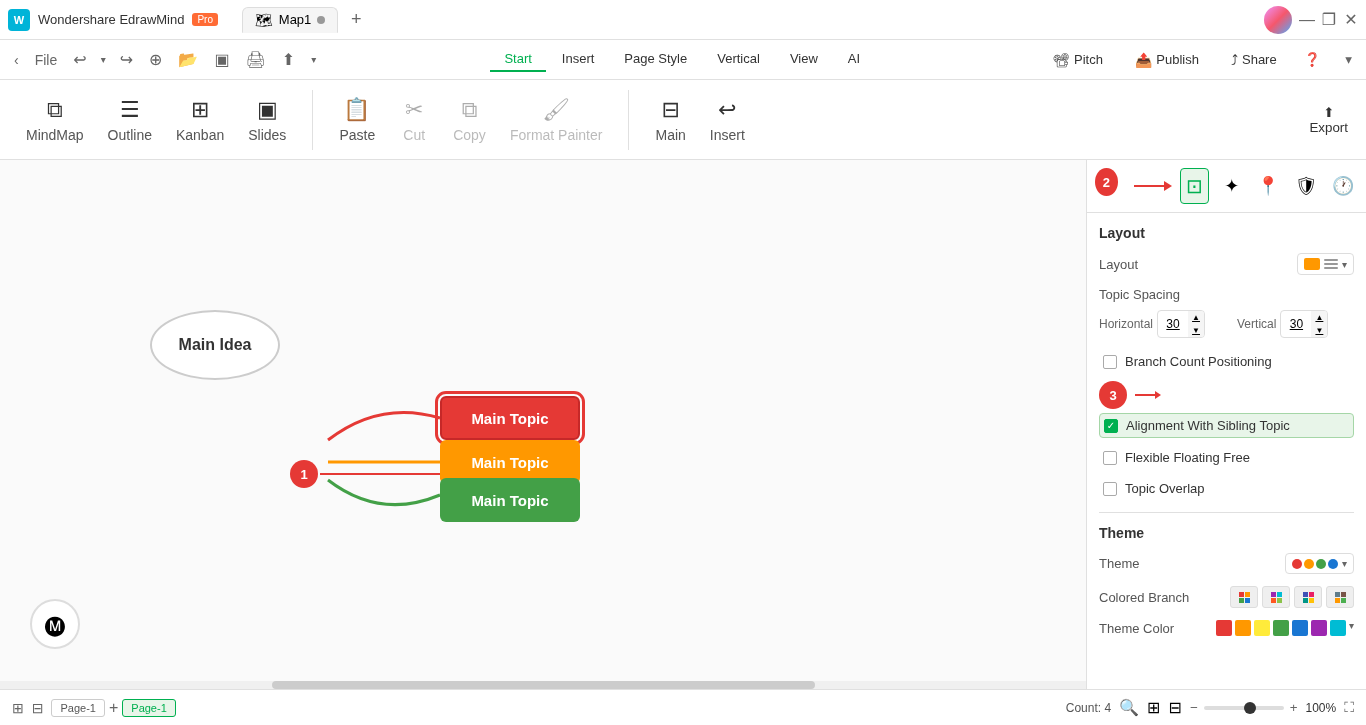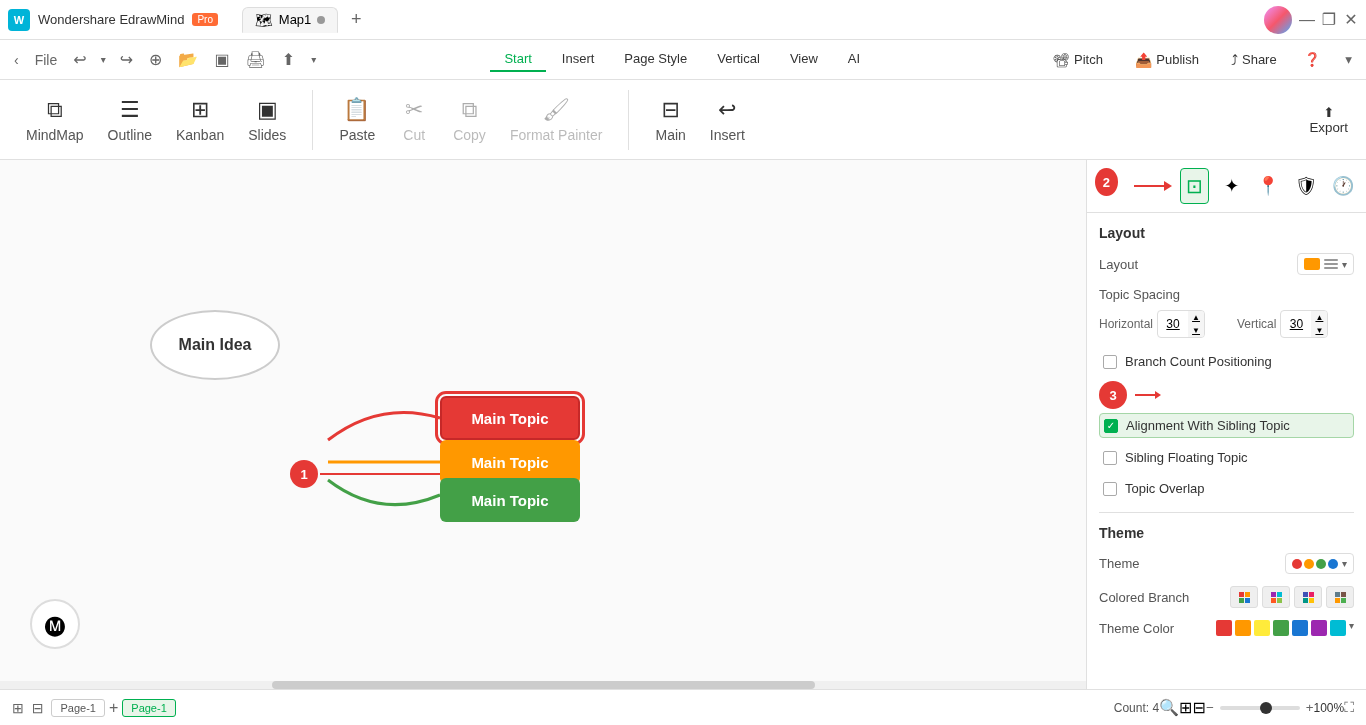--- a/index.html
+++ b/index.html
@@ -300,21 +300,21 @@
       color: #555;
     }
     .status-page {
       display: flex; align-items: flex-start; gap: 4px;
     }
     .page-tag {
       background: #fff; border: 1px solid #ccc;
       padding: 2px 8px; border-radius: 3px; font-size: 11px;
     }
     .page-tag.active { background: #e8f5e9; border-color: #00b050; color: #00b050; }
-    .status-right { margin-left: auto; display: flex; align-items: center; }
+    .status-right { margin-left: auto; display: flex; align-items: center; gap: 8px; }
     .count-text { font-size: 12px; color: #555; }
     .zoom-slider-container { display: flex; align-items: center; gap: 6px; }
     .zoom-slider { width: 80px; height: 4px; background: #ddd; border-radius: 2px; position: relative; }
     .zoom-thumb { width: 12px; height: 12px; border-radius: 50%; background: #333; position: absolute; top: -4px; left: 50%; }
     .zoom-pct { font-size: 12px; color: #333; }
     .fullscreen-btn { border: none; background: none; cursor: pointer; font-size: 14px; color: #666; }
 
     
     .scroll-track {
       position: absolute;
@@ -571,21 +571,21 @@
         </div>
       </div>
 
       <div class="checkbox-row highlighted">
         <div class="cb checked">✓</div>
         <span class="cb-label">Alignment With Sibling Topic</span>
       </div>
 
       <div class="checkbox-row">
         <div class="cb"></div>
-        <span class="cb-label">Sibling Floating Topic</span>
+        <span class="cb-label">Flexible Floating Free</span>
       </div>
 
       <div class="checkbox-row">
         <div class="cb"></div>
         <span class="cb-label">Topic Overlap</span>
       </div>
 
       <div class="panel-divider"></div>
 
       <div class="panel-section-title">Theme</div>

